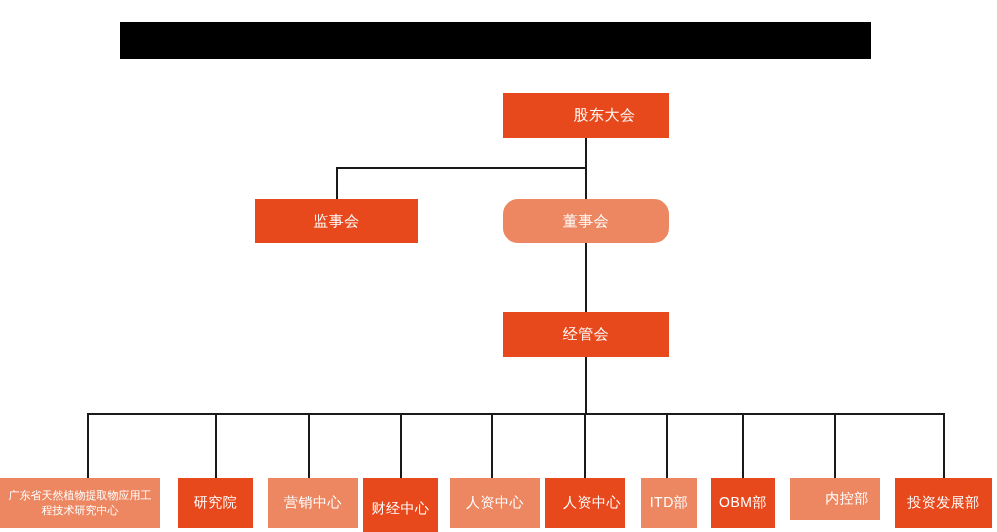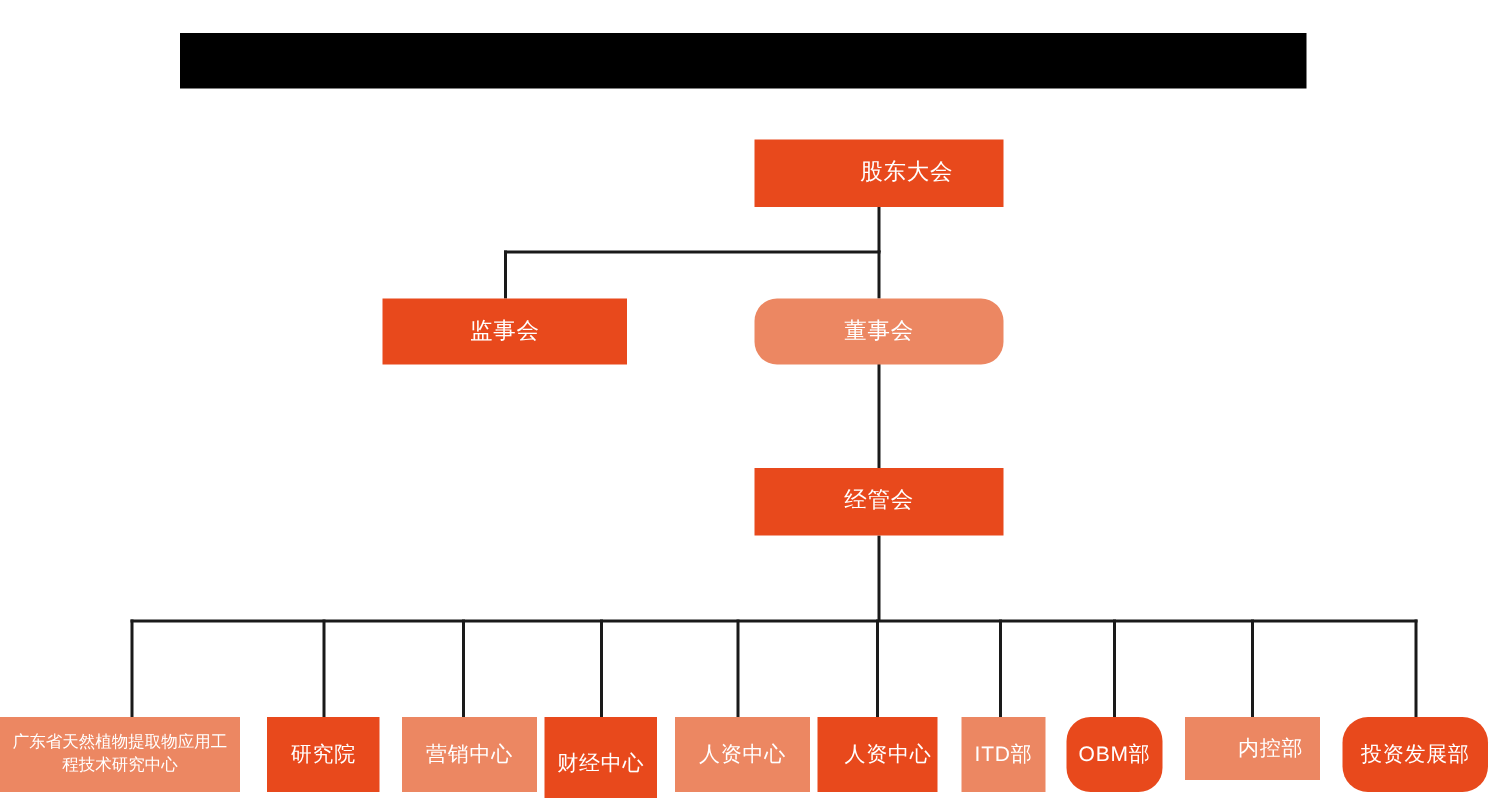--- a/index.html
+++ b/index.html
@@ -107,23 +107,23 @@
   </div>
   <div class="node node-l4 light" style="left:450px; top:478px; width:90px; height:50px;">
     <span>人资中心</span>
   </div>
   <div class="node node-l4 dark" style="left:545px; top:478px; width:80px; height:50px;justify-content:flex-end;">
     <span>人资中心</span>
   </div>
   <div class="node node-l4 light" style="left:641px; top:478px; width:56px; height:50px;">
     <span>ITD部</span>
   </div>
-  <div class="node node-l4 dark" style="left:711px; top:478px; width:64px; height:50px;border-radius:16px;">
+  <div class="node node-l4 dark" style="left:711px; top:478px; width:64px; height:50px;">
     <span>OBM部</span>
   </div>
   <div class="node node-l4 light" style="left:790px; top:478px; width:90px; height:42px;padding-left:28px;">
     <span>内控部</span>
   </div>
-  <div class="node node-l4 dark" style="left:895px; top:478px; width:97px; height:50px;border-radius:17px;">
+  <div class="node node-l4 dark" style="left:895px; top:478px; width:97px; height:50px;">
     <span>投资发展部</span>
   </div>
 
 </div>
 
 </body></html>

